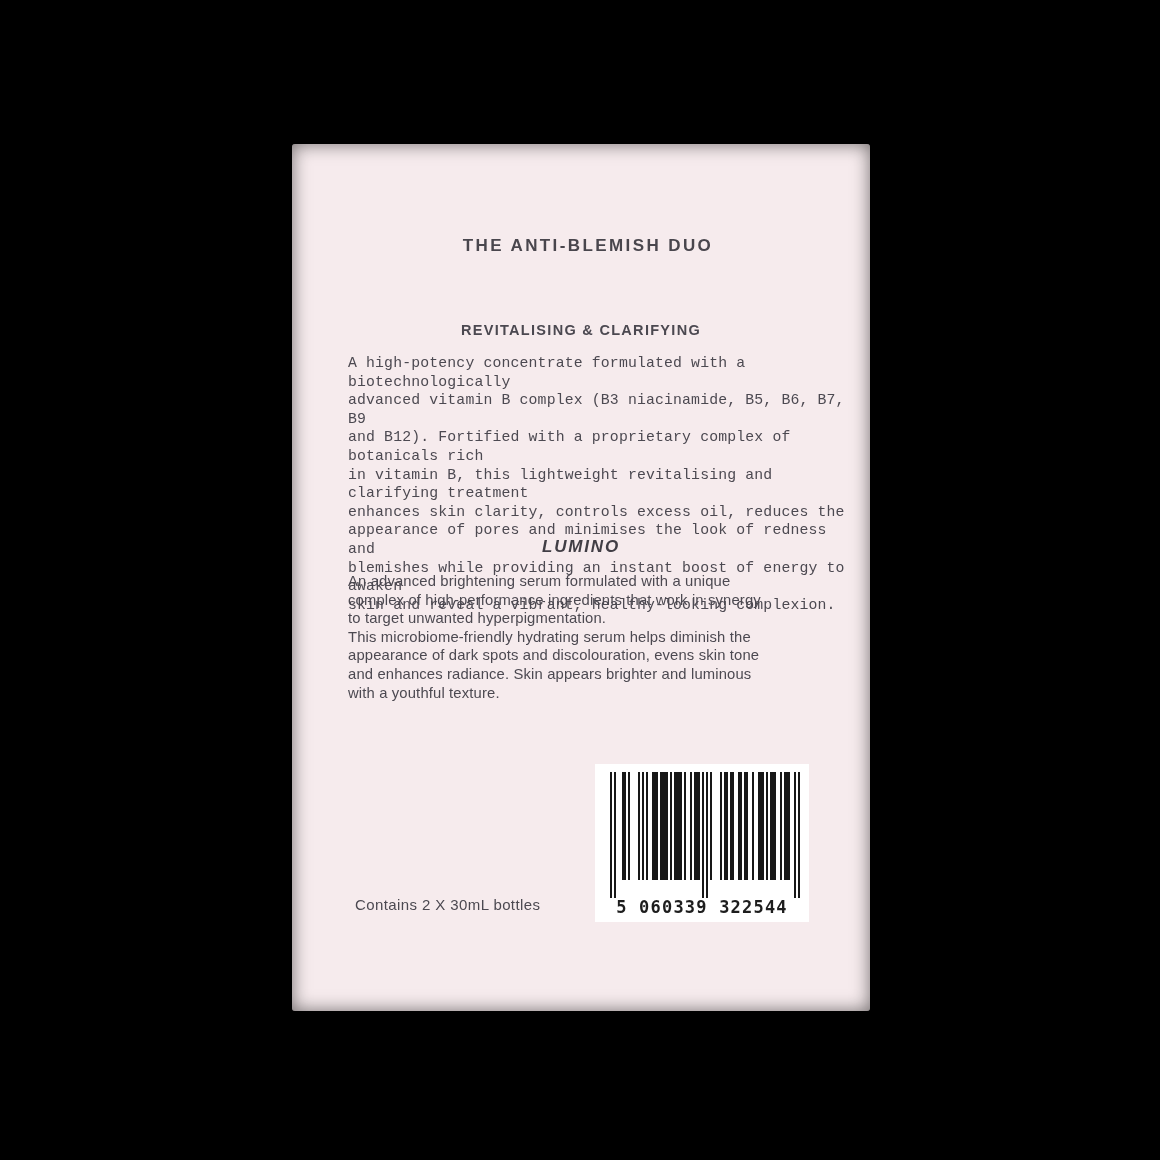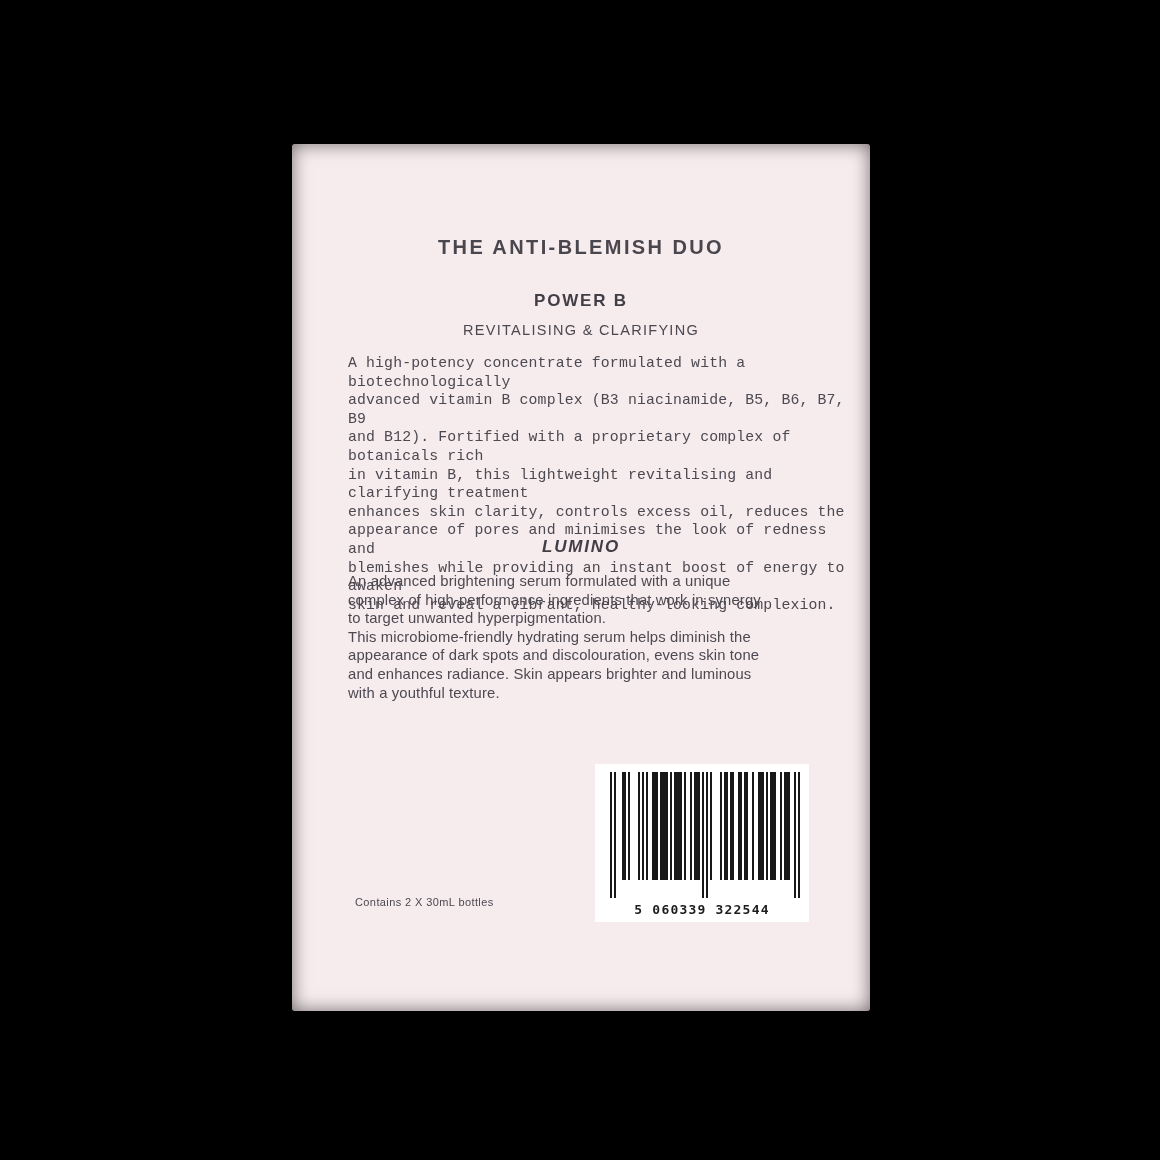--- a/index.html
+++ b/index.html
@@ -22,26 +22,26 @@
     width: 578px;
     height: 867px;
     background: #f6ebed;
     border-radius: 3px;
     box-shadow: 0 0 18px rgba(0,0,0,0.55) inset;
     color: #4b4850;
   }
   .panel-title {
     position: absolute;
     top: 236px;
-    left: 0;
+    left: 7px;
     width: 578px;
     margin: 0;
     top: 92px;
     text-align: center;
-    font-size: 20px;
+    font-size: 17px;
     font-weight: bold;
     letter-spacing: 2.4px;
     color: #49464d;
   }
   .section-name {
     position: absolute;
     left: 0;
     width: 578px;
     margin: 0;
     text-align: center;
@@ -50,21 +50,21 @@
     letter-spacing: 1.8px;
     color: #413e45;
   }
   .section-subtitle {
     position: absolute;
     left: 0;
     width: 578px;
     margin: 0;
     text-align: center;
     font-size: 14.5px;
-    font-weight: normal;
+    font-weight: bold;
     letter-spacing: 1.3px;
     color: #4b4850;
   }
   .section-desc {
     position: absolute;
     left: 56px;
     width: 505px;
     margin: 0;
     font-size: 14.8px;
     line-height: 18.6px;
@@ -77,21 +77,21 @@
   .pos-desc-1     { top: 210px; font-family: Liberation Mono, monospace; }
   .pos-name-2     { top: 393px; font-style: italic; }
   .pos-subtitle-2 { top: 424px; }
   .pos-desc-2     { top: 428px; }
 
   .contains-note {
     position: absolute;
     left: 63px;
     top: 752px;
     margin: 0;
-    font-size: 11px;
+    font-size: 15px;
     letter-spacing: 0.4px;
     color: #4c4951;
   }
 
   .barcode {
     position: absolute;
     left: 303px;
     top: 620px;
     width: 214px;
     height: 158px;
@@ -108,36 +108,35 @@
   .module.on { background: #181818; }
   .module.on.guard { height: 126px; }
   .barcode-digits {
     position: absolute;
     left: 0;
     bottom: 5px;
     width: 100%;
     margin: 0;
     text-align: center;
     font-family: "DejaVu Sans Mono", monospace;
-    font-size: 13px;
+    font-size: 17px;
     font-weight: bold;
     letter-spacing: 1.2px;
     color: #1d1d1d;
     white-space: nowrap;
   }
 </style>
 </head>
 <body>
 
 <div class="stage">
   <section class="panel">
 
     <h1 class="panel-title">THE ANTI-BLEMISH DUO</h1>
 
-    <h2 class="section-name pos-name-1">POWER B</h2>
     <h3 class="section-subtitle pos-subtitle-1">REVITALISING &amp; CLARIFYING</h3>
     <p class="section-desc pos-desc-1">A high-potency concentrate formulated with a biotechnologically
 advanced vitamin B complex (B3 niacinamide, B5, B6, B7, B9
 and B12). Fortified with a proprietary complex of botanicals rich
 in vitamin B, this lightweight revitalising and clarifying treatment
 enhances skin clarity, controls excess oil, reduces the
 appearance of pores and minimises the look of redness and
 blemishes while providing an instant boost of energy to awaken
 skin and reveal a vibrant, healthy-looking complexion.</p>
 

